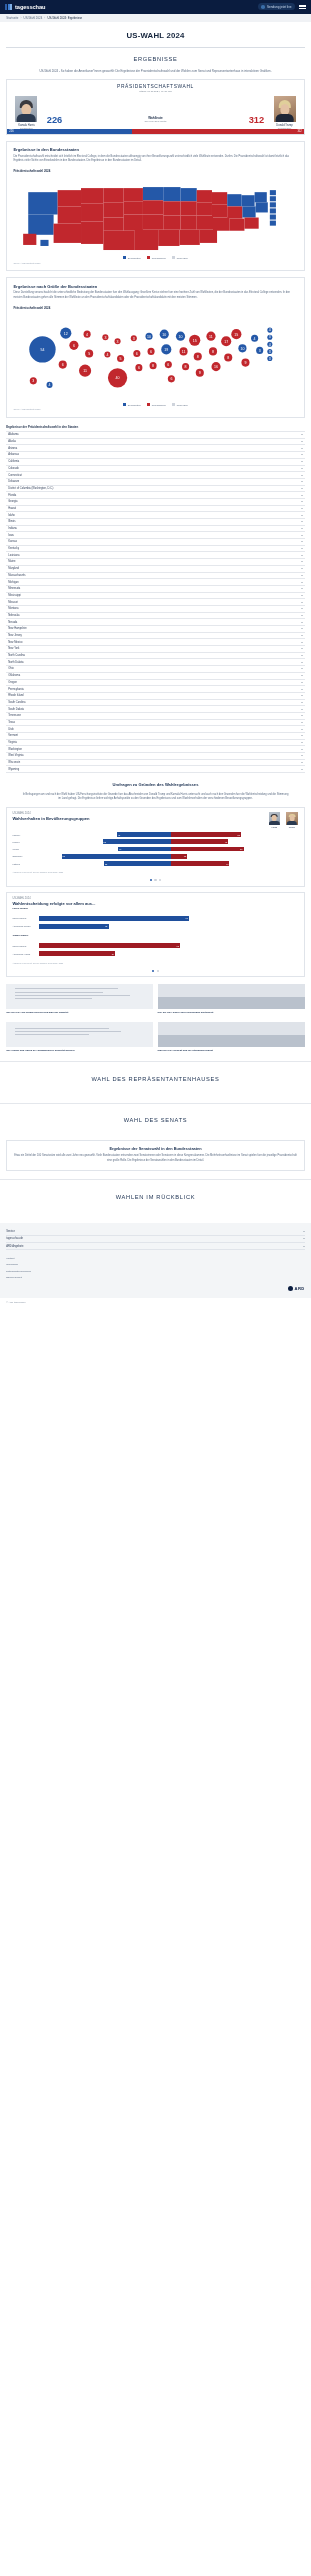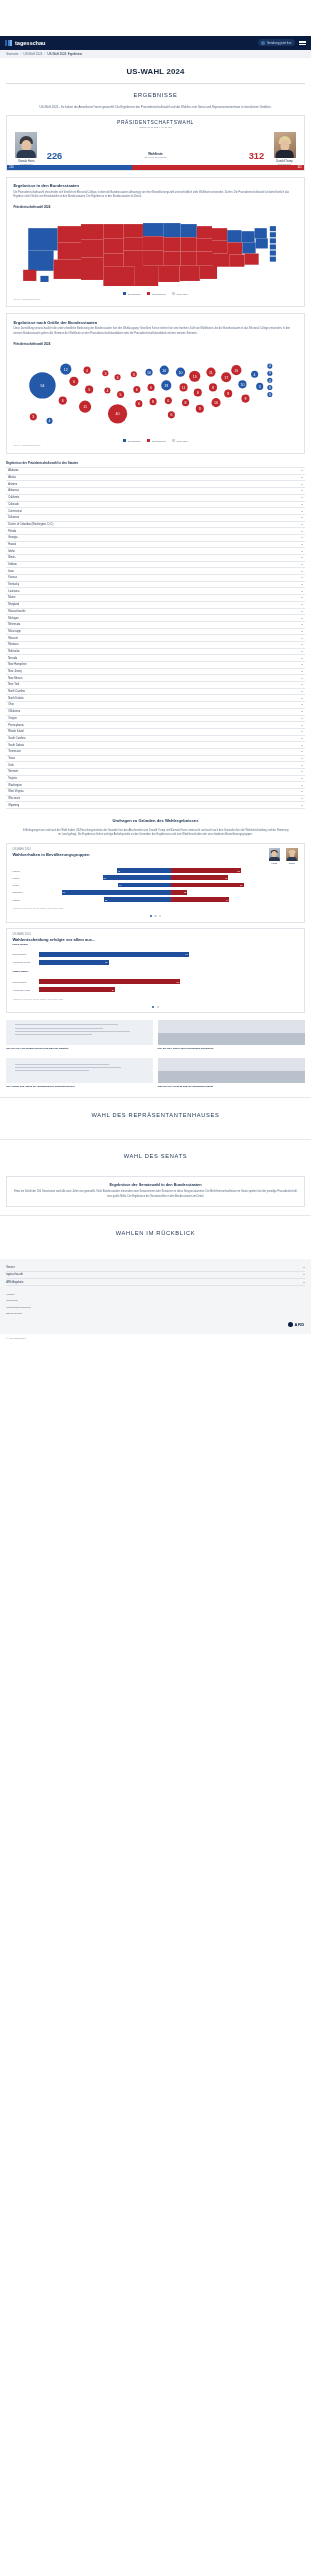--- a/index.html
+++ b/index.html
@@ -5,21 +5,21 @@
   * { box-sizing: border-box; }
   html, body { margin:0; padding:0; }
   body {
     width:311px;
     font-family:"Liberation Sans", sans-serif;
     background:#ffffff;
     color:#14243c;
     font-size:3.6px;
     -webkit-font-smoothing:antialiased;
   }
-  .page { width:311px; position:relative;margin-top:36px; }
+  .page { width:311px; position:relative; }
 
   
   .topbar {
     height:13.5px; background:#0a1c3f; display:flex; align-items:center;
     padding:0 5.2px; justify-content:space-between;
   }
   .brand { display:flex; align-items:center; gap:2.6px; }
   .brand .sqs { display:flex; gap:0.5px; }
   .brand .sqs i { width:2.1px;height:6.2px;display:block;background:#2d5fa8; }
   .brand .sqs i:nth-child(2){background:#3f7fd0;}

